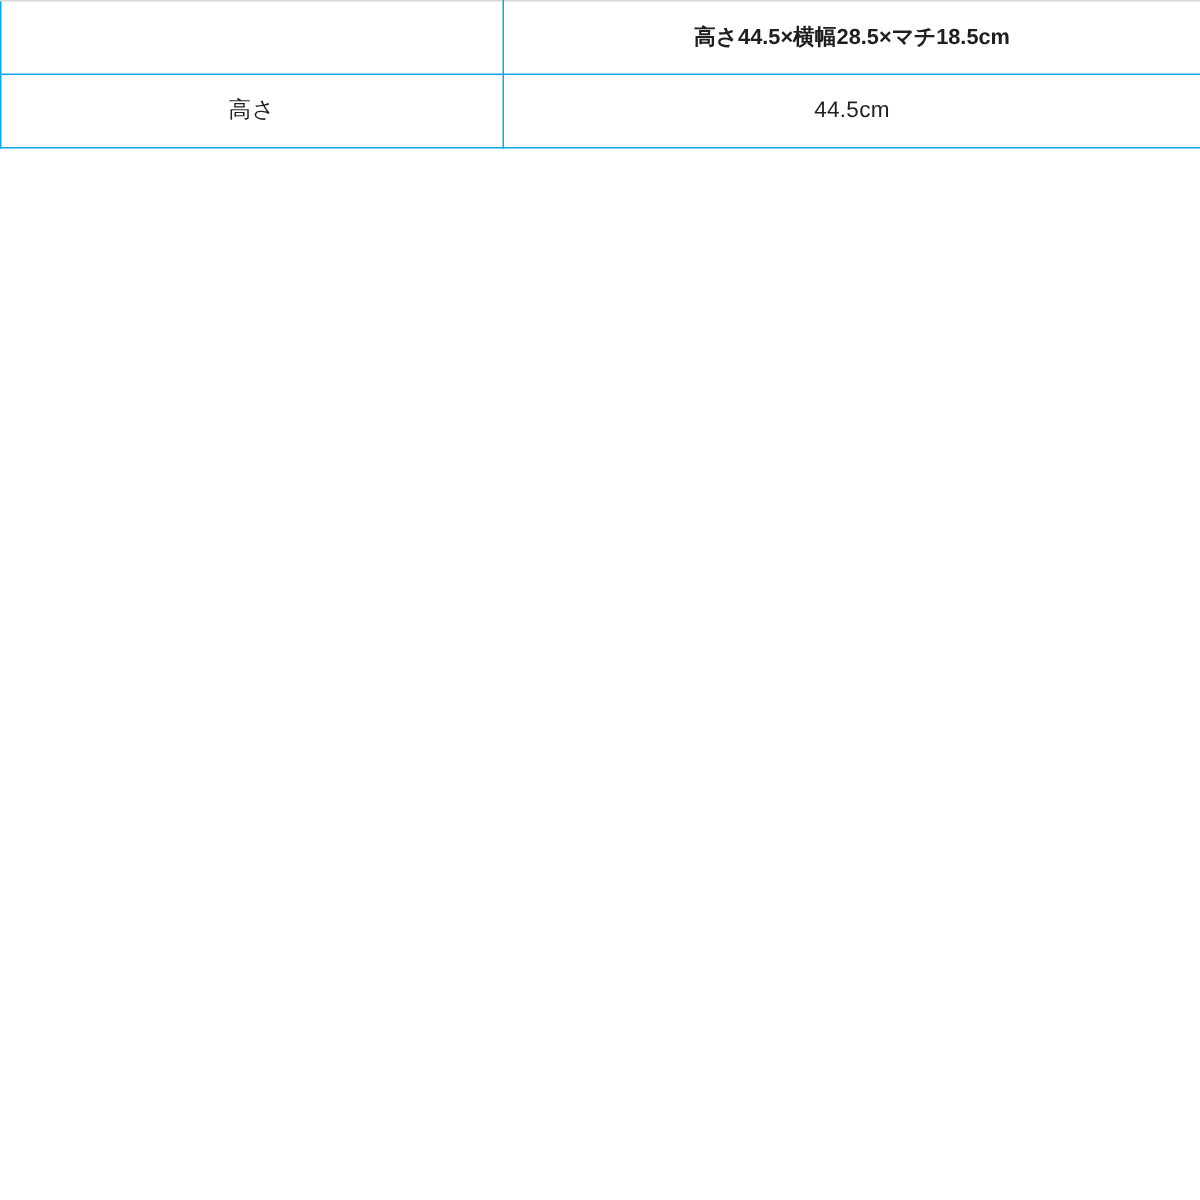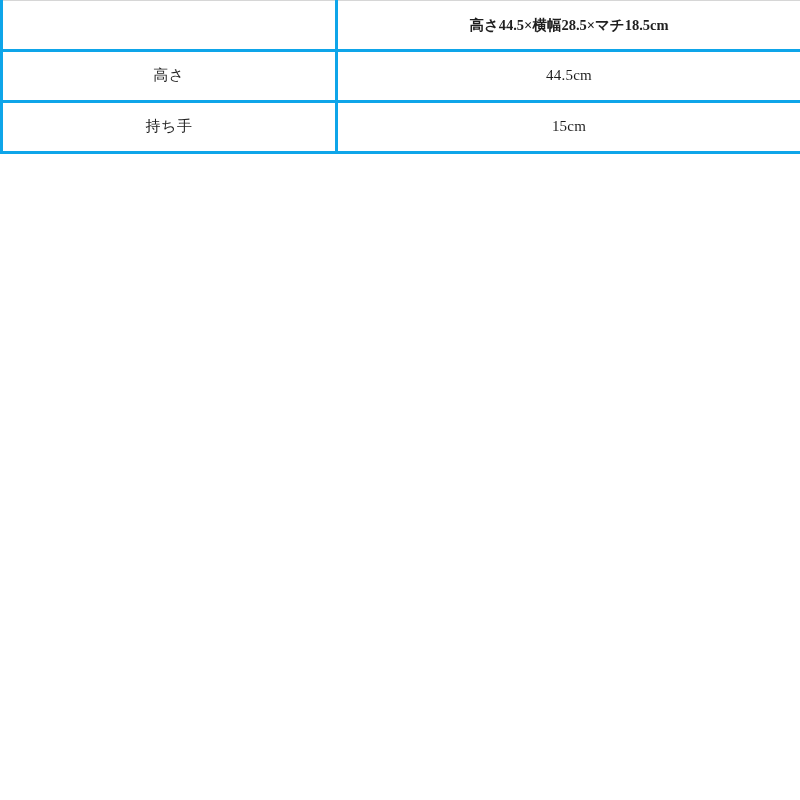--- a/index.html
+++ b/index.html
@@ -10,32 +10,31 @@
   body {
     width: 800px;
     height: 800px;
     font-family: "Liberation Sans", "DejaVu Sans", sans-serif;
     color: #1a1a1a;
     overflow: hidden;
   }
   .spec-wrap {
     width: 712px;
     box-sizing: border-box;
-    font-family: Liberation Serif, serif;
   }
   table.spec-table {
     width: 800px;
     border-collapse: collapse;
     table-layout: fixed;
   }
   table.spec-table col.label-col { width: 335px; }
   table.spec-table col.value-col { width: 465px; }
 
   table.spec-table td {
-    border: 3px solid #0ea5e9;
+    border: 1px solid #0ea5e9;
     height: 48px;
     padding: 0 6px;
     text-align: center;
     vertical-align: middle;
     font-size: 15px;
     line-height: 1.3;
     color: #1f1f1f;
   }
   
   table.spec-table tr:first-child td {
@@ -67,19 +66,15 @@
     </colgroup>
     <tbody>
       <tr class="header-row">
         <td class="label-cell"></td>
         <td class="value-cell">高さ44.5×横幅28.5×マチ18.5cm</td>
       </tr>
       <tr>
         <td class="label-cell">高さ</td>
         <td class="value-cell">44.5cm</td>
       </tr>
-      <tr>
-        <td class="label-cell">持ち手</td>
-        <td class="value-cell">15cm</td>
-      </tr>
     </tbody>
   </table>
 </div>
 
 </body></html>

